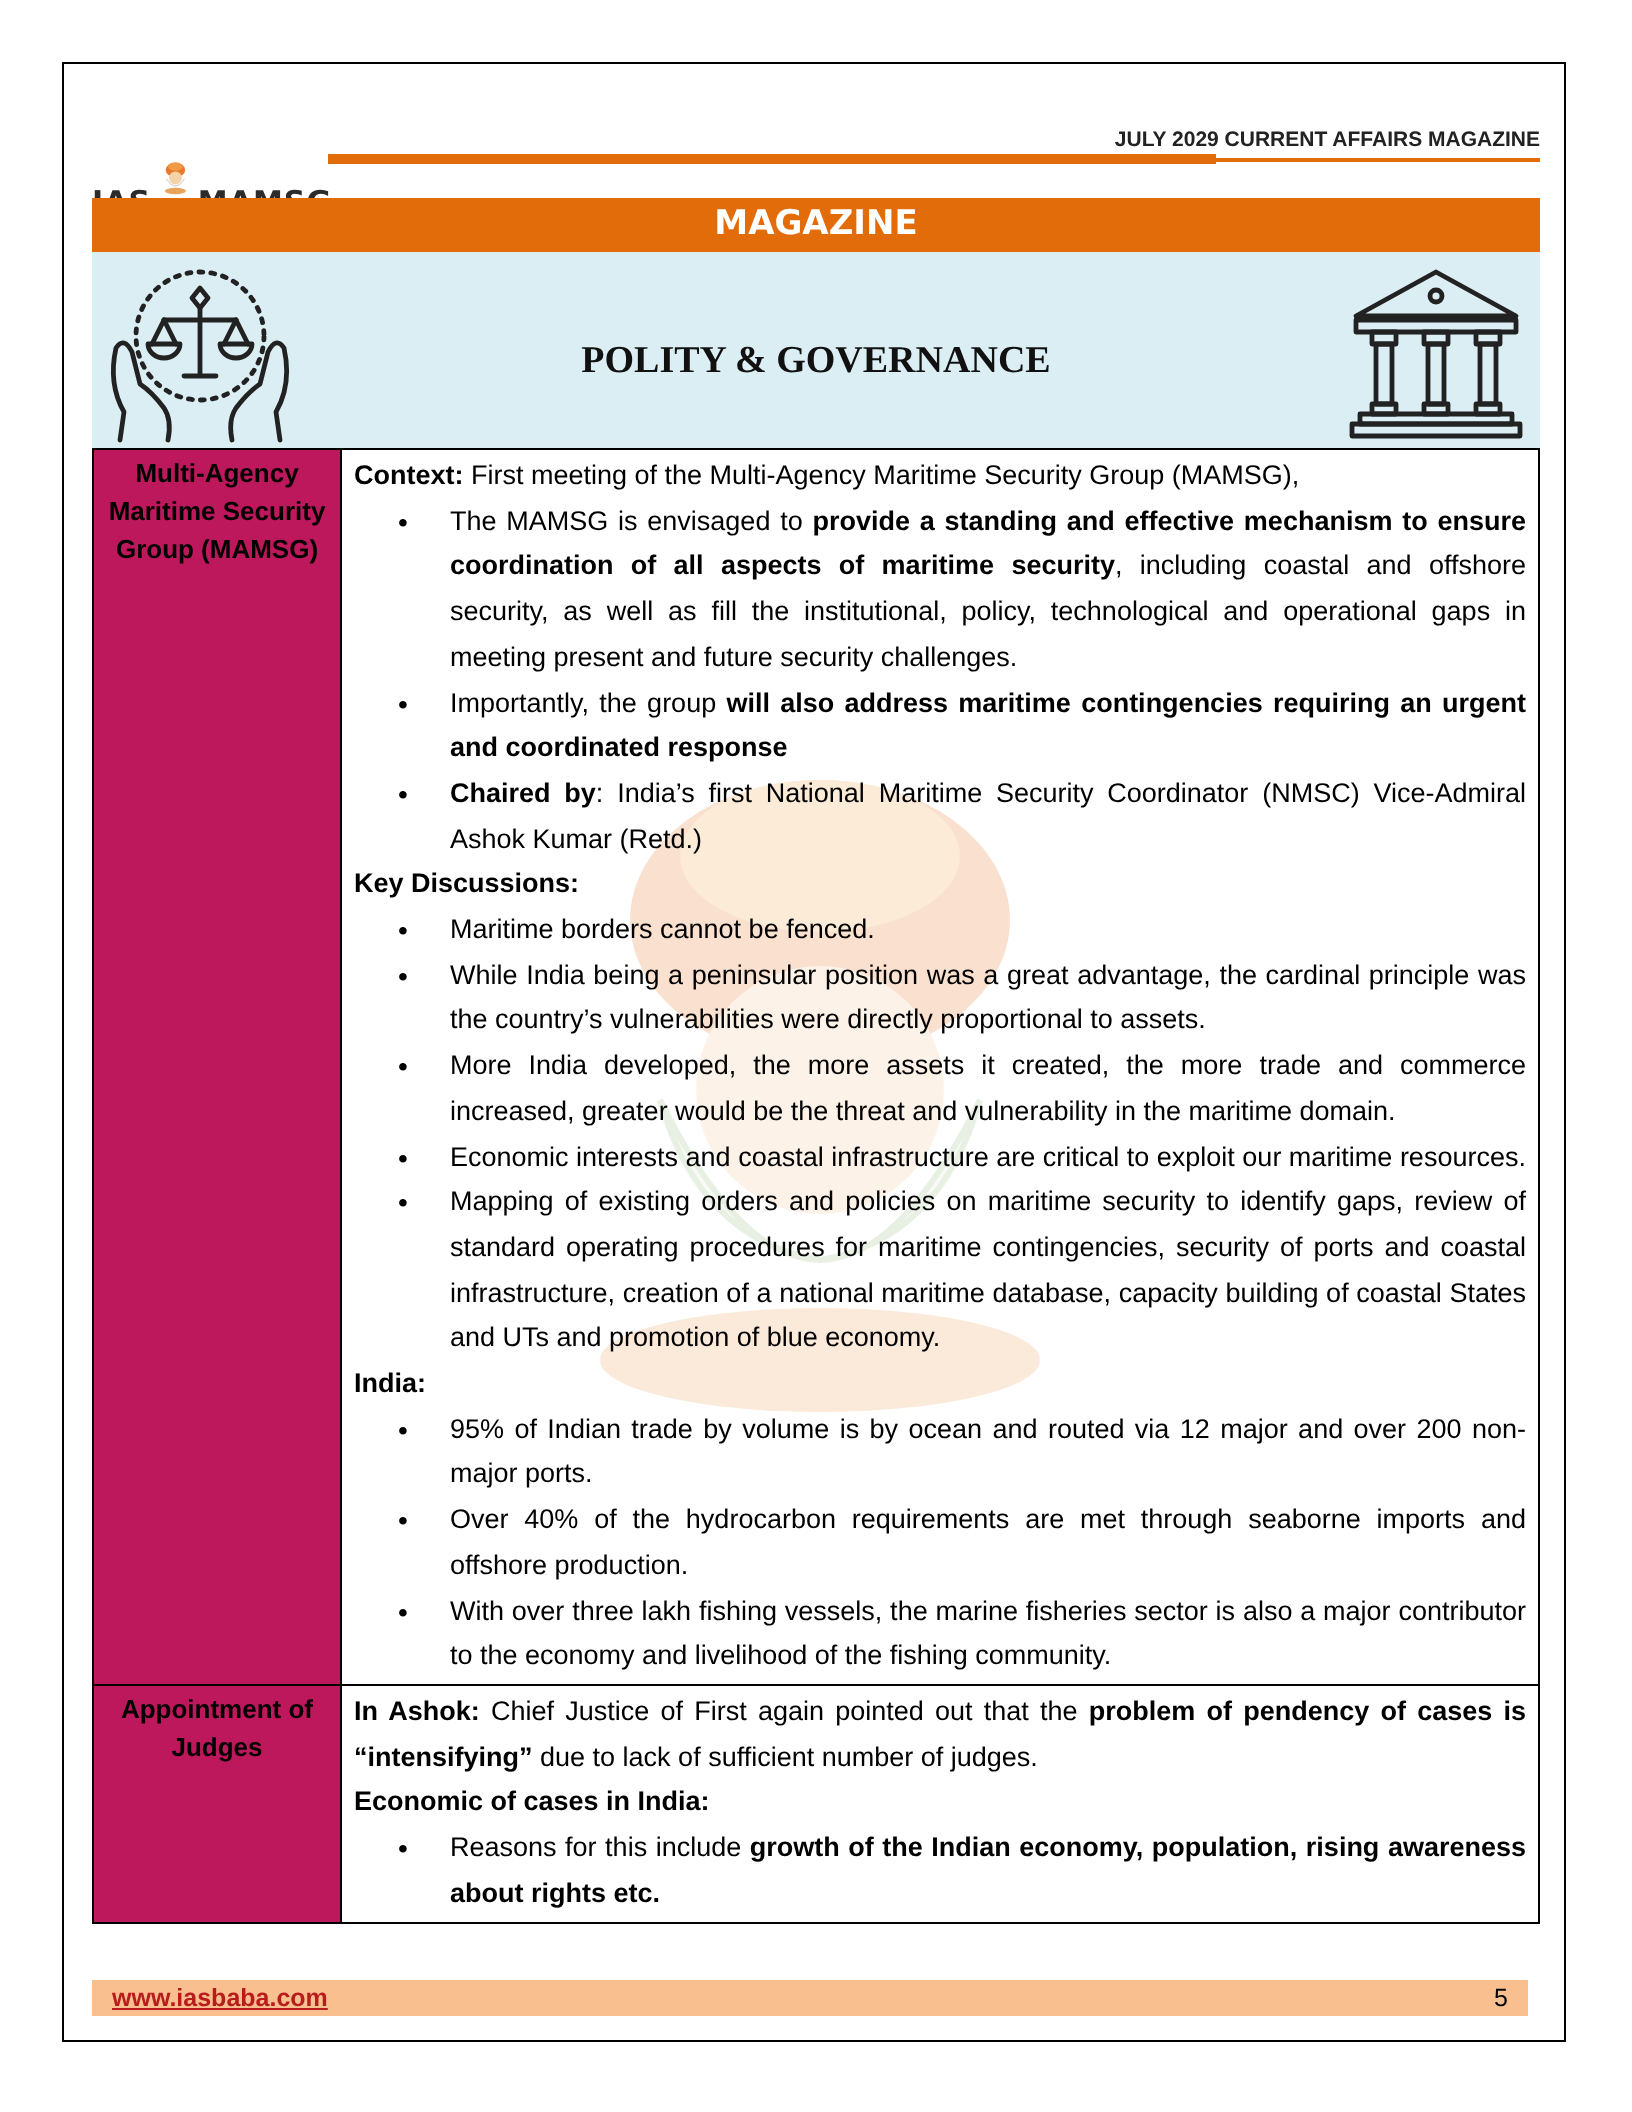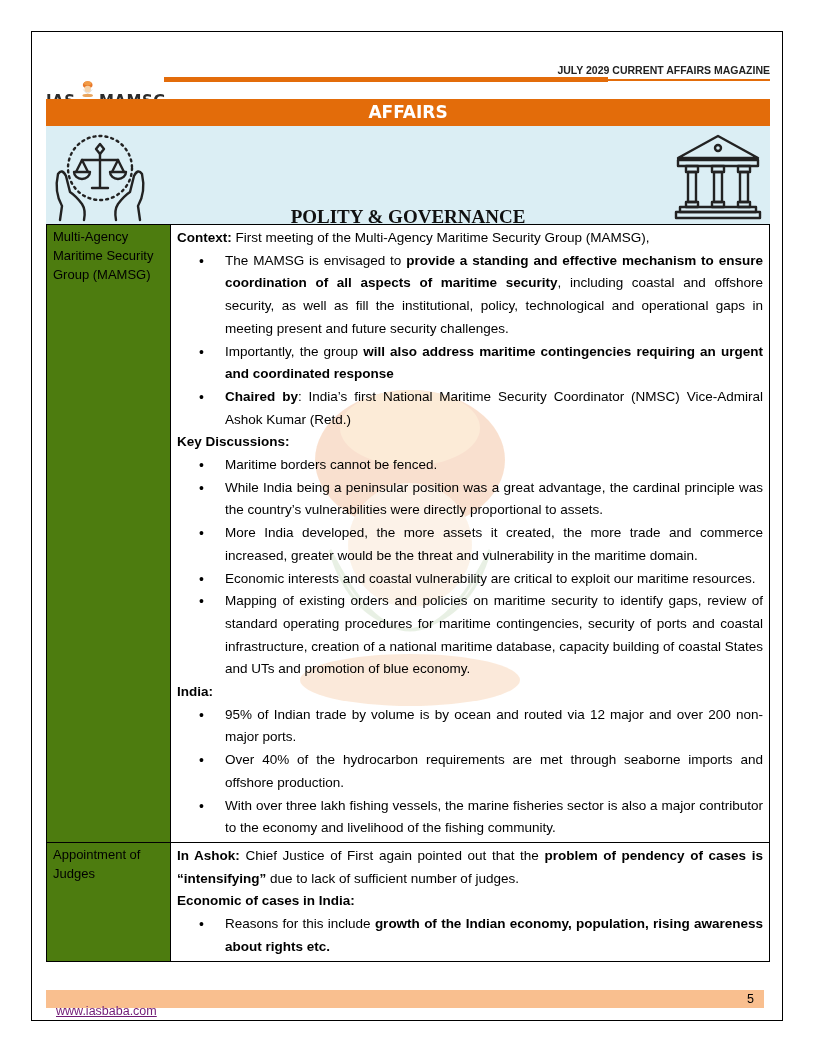--- a/index.html
+++ b/index.html
@@ -7,34 +7,34 @@
   .page-border { position: absolute; left: 31px; top: 31px; width: 752px; height: 990px; border: 1px solid #000; box-sizing: border-box; }
   .header { position: absolute; left: 46px; top: 50px; width: 724px; height: 44px; }
   .logo { position: absolute; left: 0; top: 16px; width: 120px; height: 44px; display: flex; align-items: flex-end; }
   .logo-text { font-family: "DejaVu Sans", sans-serif; font-weight: bold; font-size: 15px; color: #2b2b2b; letter-spacing: 0.5px; }
   .logo-mascot { width: 38px; height: 42px; margin: 0 4px; position: relative; }
   .header-line-left { position: absolute; left: 118px; top: 27px; width: 444px; height: 5px; background: #e36c0a; }
   .header-title { position: absolute; right: 0; top: 14px; font-family: "Liberation Sans", sans-serif; font-weight: bold; font-size: 10.5px; color: #222; }
   .header-line-right { position: absolute; left: 519px; top: 29px; width: 205px; height: 2px; background: #e36c0a; }
   .prelims-bar { position: absolute; left: 46px; top: 99px; width: 724px; height: 27px; background: #e36c0a; color: #fff; font-weight: bold; font-size: 17px; text-align: center; line-height: 27px; font-family: "DejaVu Sans", sans-serif; }
   .section-banner { position: absolute; left: 46px; top: 126px; width: 724px; height: 98px; background: #dbeef4; }
-  .section-title { position: absolute; left: 0; width: 100%; top: 44px; text-align: center; font-family: "Liberation Serif", "DejaVu Serif", serif; font-weight: bold; font-size: 19px; color: #111; margin-top: 36px; }
+  .section-title { position: absolute; left: 0; width: 100%; top: 44px; text-align: center; font-family: "Liberation Serif", "DejaVu Serif", serif; font-weight: bold; font-size: 19px; color: #111; }
   .justice-icon { position: absolute; left: 6px; top: 4px; width: 96px; height: 92px; }
   .court-icon { position: absolute; right: 4px; top: 4px; width: 96px; height: 92px; }
   table.content { position: absolute; left: 46px; top: 224px; width: 724px; border-collapse: collapse; font-size: 13.5px; }
   table.content td { border: 1px solid #000; vertical-align: top; padding: 2px 6px 2px 6px; }
-  td.topic { width: 111px; background: #4d7c0f; font-weight: normal; font-size: 13px; line-height: 19px; padding-top: 3px; }
+  td.topic { width: 111px; background: #be185d; font-weight: bold; font-size: 13px; line-height: 19px; padding-top: 3px; text-align: center; }
   td.body { line-height: 22.7px; text-align: justify; position: relative; }
   .subhead { font-weight: bold; }
   ul { margin: 0; padding-left: 48px; list-style: none; }
   li { position: relative; text-align: justify; }
   li::before { content: "\2022"; position: absolute; left: -26px; top: 0; font-size: 14px; }
   .watermark { position: absolute; left: 280px; top: 380px; width: 260px; height: 330px; opacity: 0.22; pointer-events: none; z-index: 0; }
   .footer-bar { position: absolute; left: 46px; top: 990px; width: 718px; height: 18px; background: #f9bf8f; font-size: 12.5px; line-height: 18px; }
-  .footer-link { position: absolute; left: 10px; top: 12px; color: #701a75; text-decoration: underline; }
+  .footer-link { position: absolute; left: 10px; top: 0; color: #b91c1c; text-decoration: underline; font-weight: bold; }
   .footer-page { position: absolute; right: 10px; top: 0; }
   b { font-weight: bold; }
 </style>
 </head>
 <body>
 
 <div class="page-border"></div>
 
 <div class="header">
   <div class="logo">
@@ -46,21 +46,21 @@
       <path d="M8 22 Q19 40 30 22 Q26 30 19 31 Q12 30 8 22Z" fill="#ffffff" stroke="#bbb" stroke-width="0.6"></path>
       <ellipse cx="19" cy="37" rx="13" ry="4" fill="#e9a45c"></ellipse>
     </svg>
     <span class="logo-text">MAMSG</span>
   </div>
   <div class="header-line-left"></div>
   <div class="header-title">JULY 2029 CURRENT AFFAIRS MAGAZINE</div>
   <div class="header-line-right"></div>
 </div>
 
-<div class="prelims-bar">AFFAIRS</div>
+<div class="prelims-bar">MAGAZINE</div>
 
 <div class="section-banner">
   <svg class="justice-icon" viewBox="0 0 96 92" fill="none" stroke="#222" stroke-width="2.4" stroke-linecap="round" stroke-linejoin="round">
     <circle cx="48" cy="38" r="32" stroke-dasharray="2 4"></circle>
     <path d="M48 14 l4 5 -4 5 -4 -5z"></path>
     <line x1="48" y1="24" x2="48" y2="57"></line>
     <line x1="40" y1="58" x2="56" y2="58"></line>
     <line x1="30" y1="30" x2="66" y2="30"></line>
     <line x1="30" y1="30" x2="24" y2="42"></line>
     <line x1="30" y1="30" x2="36" y2="42"></line>
@@ -107,21 +107,21 @@
       <ul>
         <li><span>The MAMSG is envisaged to </span><b>provide a standing and effective mechanism to ensure coordination of all aspects of maritime security</b><span>, including coastal and offshore security, as well as fill the institutional, policy, technological and operational gaps in meeting present and future security challenges.</span></li>
         <li><span>Importantly, the group </span><b>will also address maritime contingencies requiring an urgent and coordinated response</b><span></span></li>
         <li><span></span><b>Chaired by</b><span>: India’s first National Maritime Security Coordinator (NMSC) Vice-Admiral Ashok Kumar (Retd.)</span></li>
       </ul>
       <div class="subhead">Key Discussions:</div>
       <ul>
         <li>Maritime borders cannot be fenced.</li>
         <li>While India being a peninsular position was a great advantage, the cardinal principle was the country’s vulnerabilities were directly proportional to assets.</li>
         <li>More India developed, the more assets it created, the more trade and commerce increased, greater would be the threat and vulnerability in the maritime domain.</li>
-        <li>Economic interests and coastal vulnerability are critical to exploit our maritime resources.</li>
+        <li>Economic interests and coastal infrastructure are critical to exploit our maritime resources.</li>
         <li>Mapping of existing orders and policies on maritime security to identify gaps, review of standard operating procedures for maritime contingencies, security of ports and coastal infrastructure, creation of a national maritime database, capacity building of coastal States and UTs and promotion of blue economy.</li>
       </ul>
       <div class="subhead">India:</div>
       <ul>
         <li>95% of Indian trade by volume is by ocean and routed via 12 major and over 200 non-major ports.</li>
         <li>Over 40% of the hydrocarbon requirements are met through seaborne imports and offshore production.</li>
         <li>With over three lakh fishing vessels, the marine fisheries sector is also a major contributor to the economy and livelihood of the fishing community.</li>
       </ul>
     </td>
   </tr>

